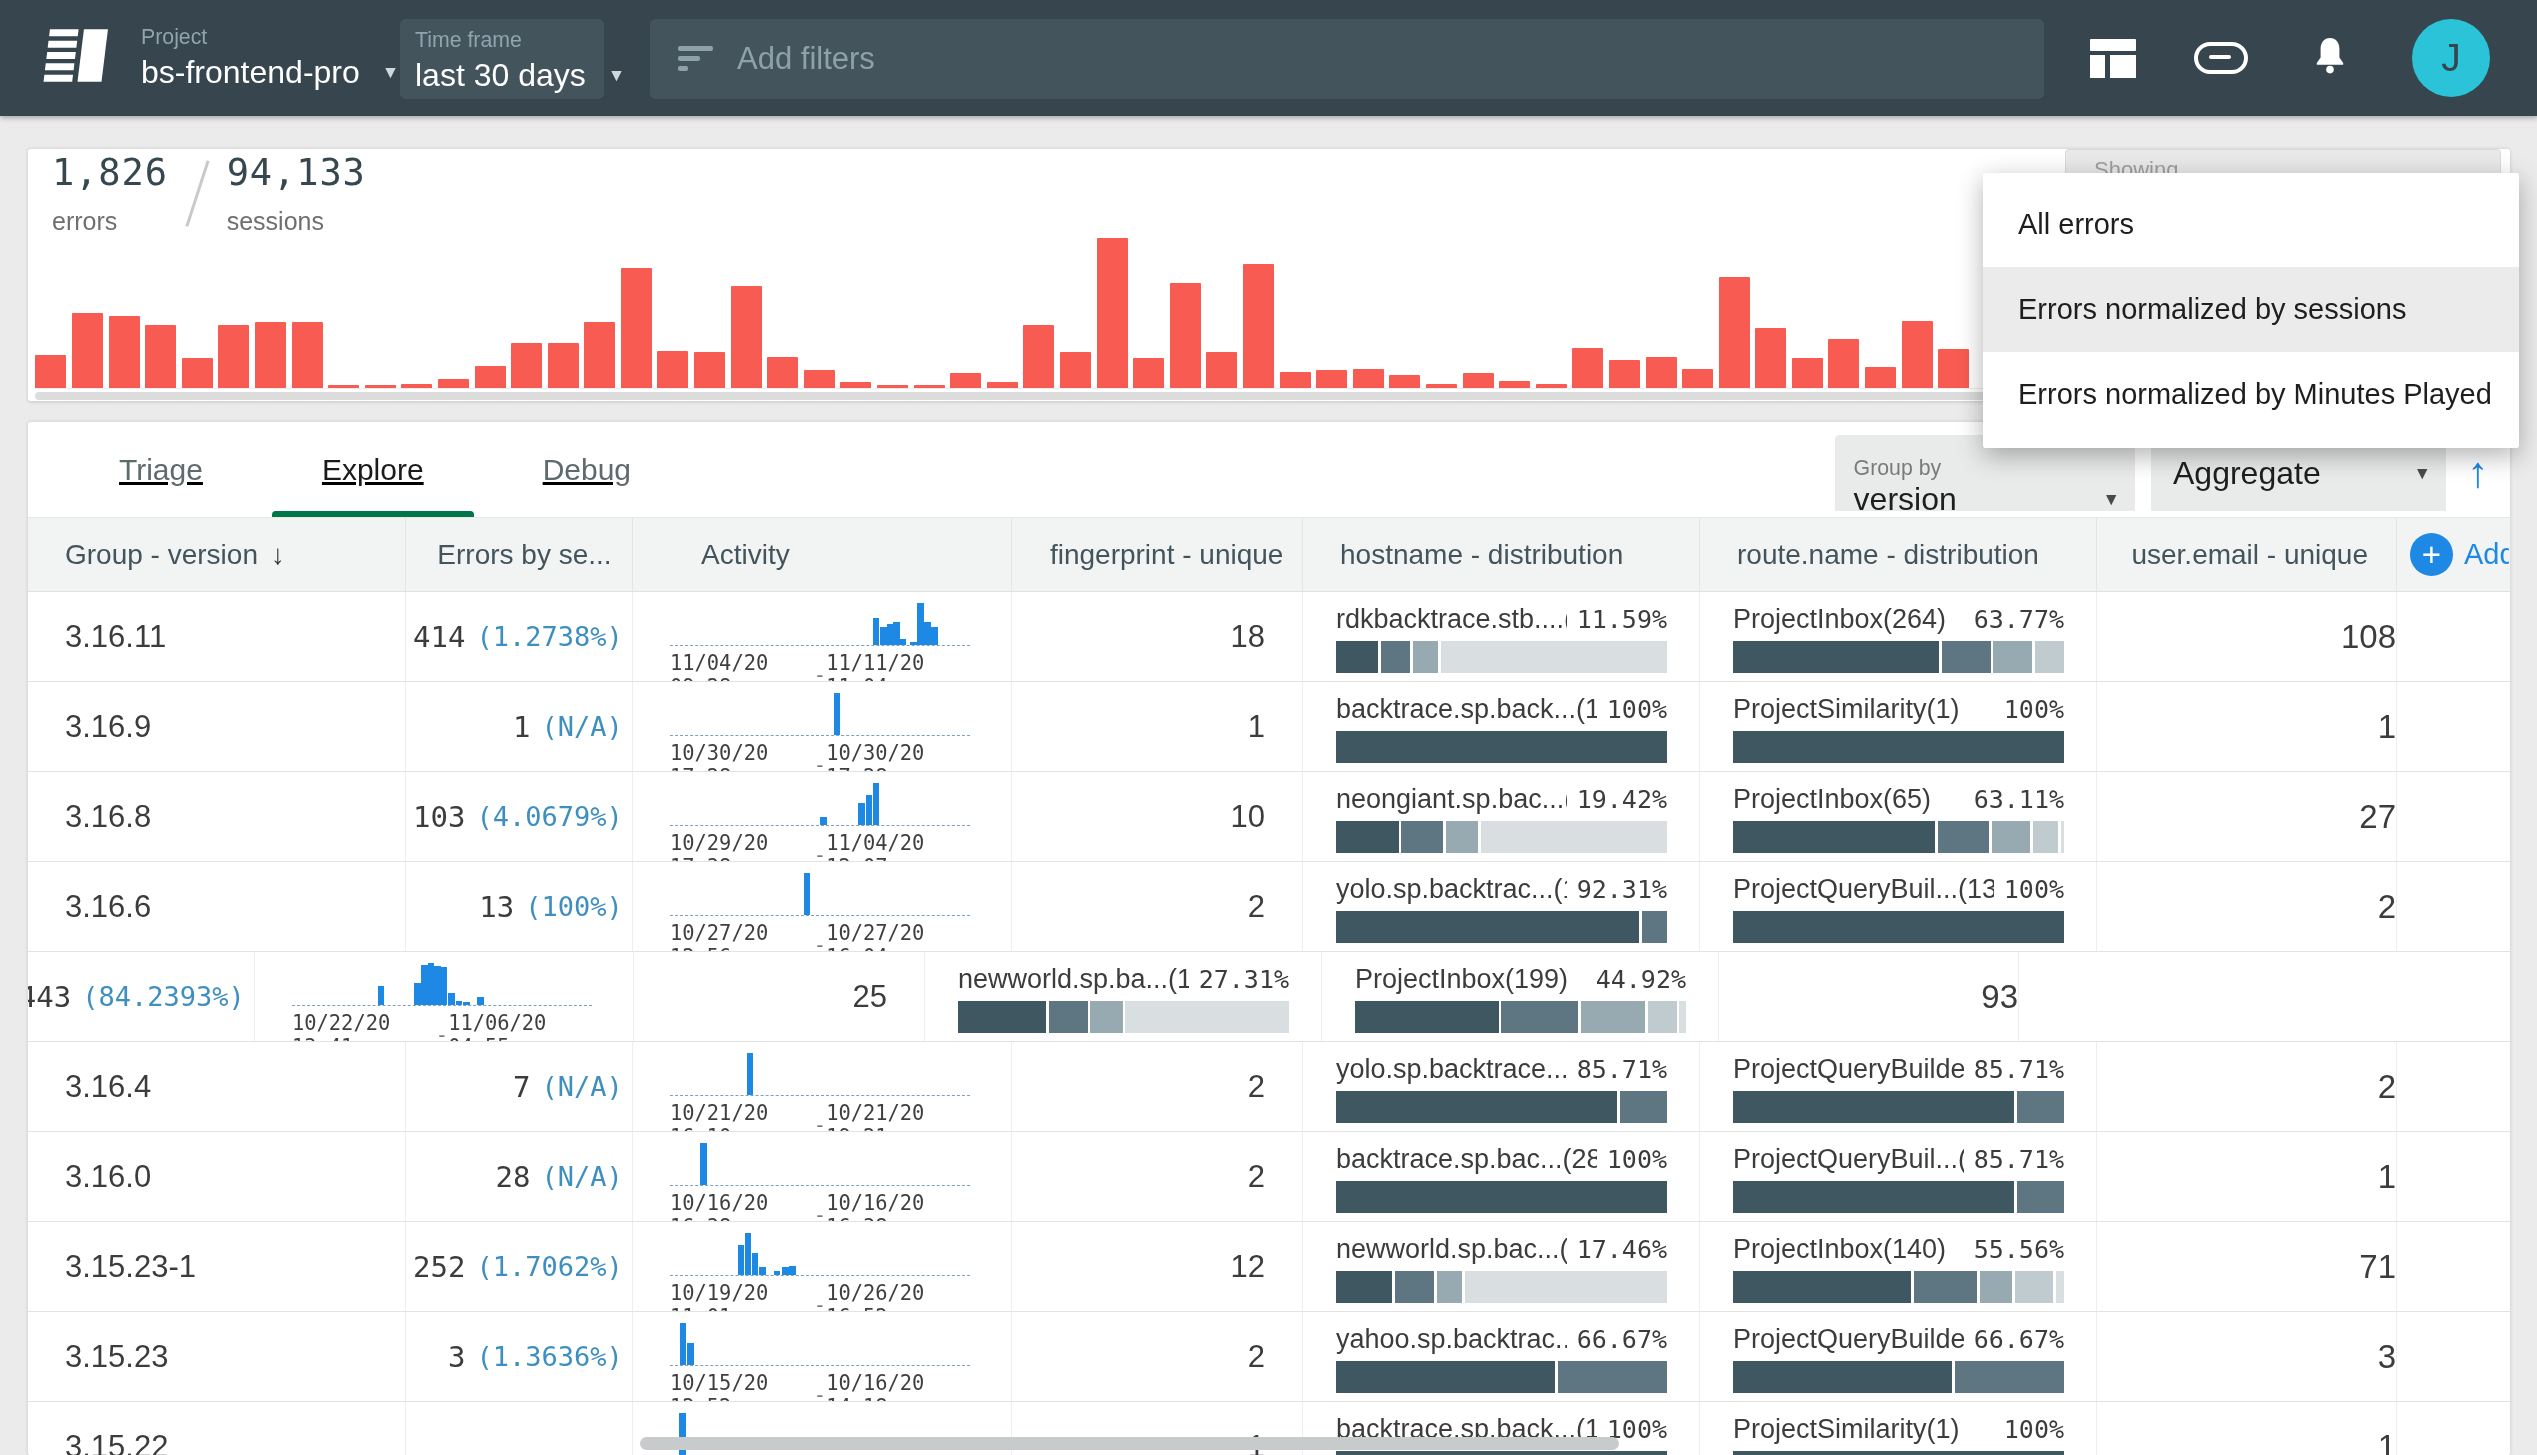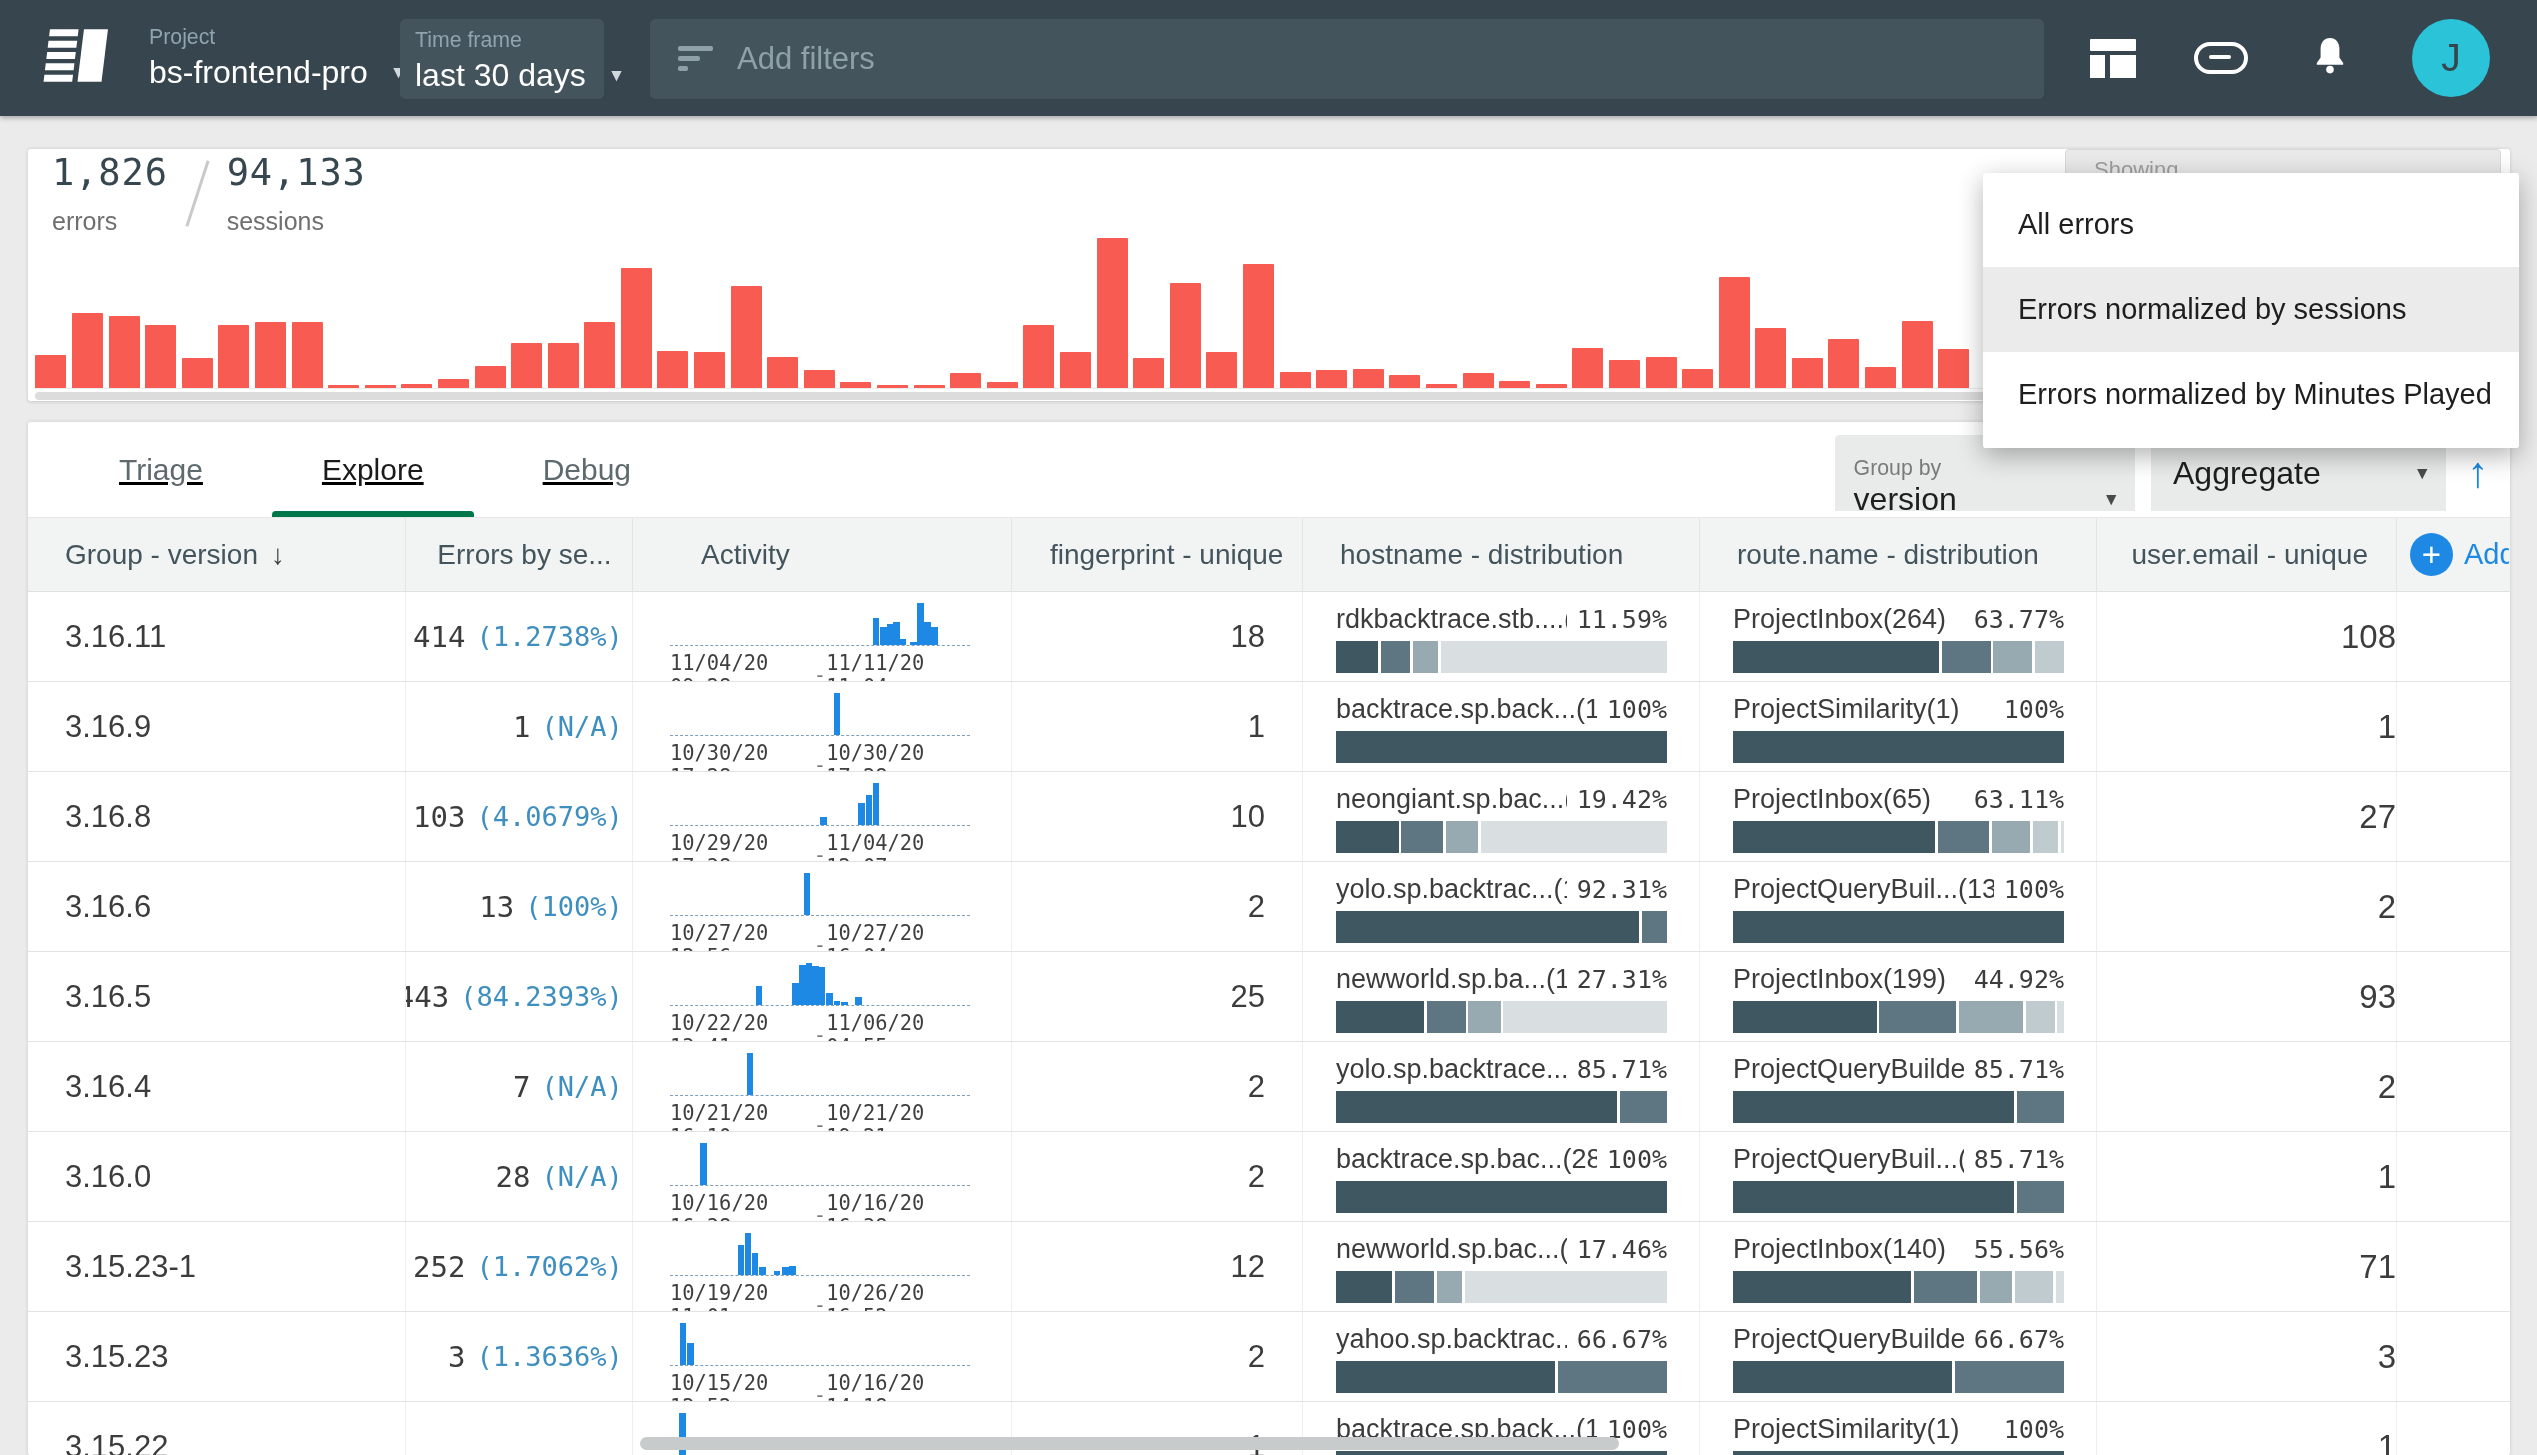--- a/index.html
+++ b/index.html
@@ -5,21 +5,21 @@
   * { box-sizing: border-box; margin: 0; padding: 0; }
   html, body { background: #EBEBEB; }
   body { font-family: "Liberation Sans", sans-serif; }
   .stage { position: relative; width: 2538px; height: 1455px; overflow: hidden; background: #EBEBEB; }
 
   
   .topbar { position: absolute; left: 0; top: 0; width: 2538px; height: 116px;
     background: #36454E; display: flex; align-items: center; z-index: 30;
     box-shadow: 0 1.9px 5.6px rgba(0,0,0,.35); }
   .logo { width: 85px; height: 85px; margin-left: 35px; display: flex; align-items: center; justify-content: center; cursor: pointer; }
-  .project { margin-left: 29px; }
+  .project { margin-left: 21px; }
   .ctl-label { font-size: 21.3px; color: #90A4AE; margin-bottom: 3.7px; }
   .ctl-value-row { display: flex; align-items: center; gap: 22px; }
   .ctl-value { font-size: 32px; color: #FFFFFF; white-space: nowrap; }
   .caret { font-size: 17.6px; color: #CFD8DC; }
   .tf-box { position: absolute; left: 400px; top: 18.6px; width: 204px; height: 80px;
     background: #44545D; border-radius: 5.6px; padding: 9.3px 15px 0 15px; cursor: pointer; }
   .tf-box .ctl-value-row { justify-content: flex-start; }
   .filters-box { position: absolute; left: 650px; top: 18.6px; width: 1394px; height: 80px;
     background: #44545D; border-radius: 5.6px; display: flex; align-items: center; padding-left: 28px; gap: 24px; cursor: text; }
   .filters-text { font-size: 31px; color: #8FA1A8; }
@@ -507,23 +507,20 @@
       <div class="dist-bar">
               <div style="width: 100%; background: rgb(62, 87, 97);"></div>
             </div>
     </div>
     <div class="td w6 c-email">
             <span>2</span>
           </div>
     <div class="td w7"></div>
   </div>
         <div class="trow">
-    <div class="td w0 c-version">
-            <span>3.16.5</span>
-          </div>
     <div class="td w1 c-errors">
       <span class="err-n">443</span>
       <span class="err-p">(84.2393%)</span>
     </div>
     <div class="td w2 c-activity">
       <div class="spark">
               <div class="sbar" style="left: 28.5%; height: 45%;"></div>
               <div class="sbar" style="left: 40.8%; height: 52%;"></div>
               <div class="sbar" style="left: 43%; height: 95%;"></div>
               <div class="sbar" style="left: 45.2%; height: 100%;"></div>

